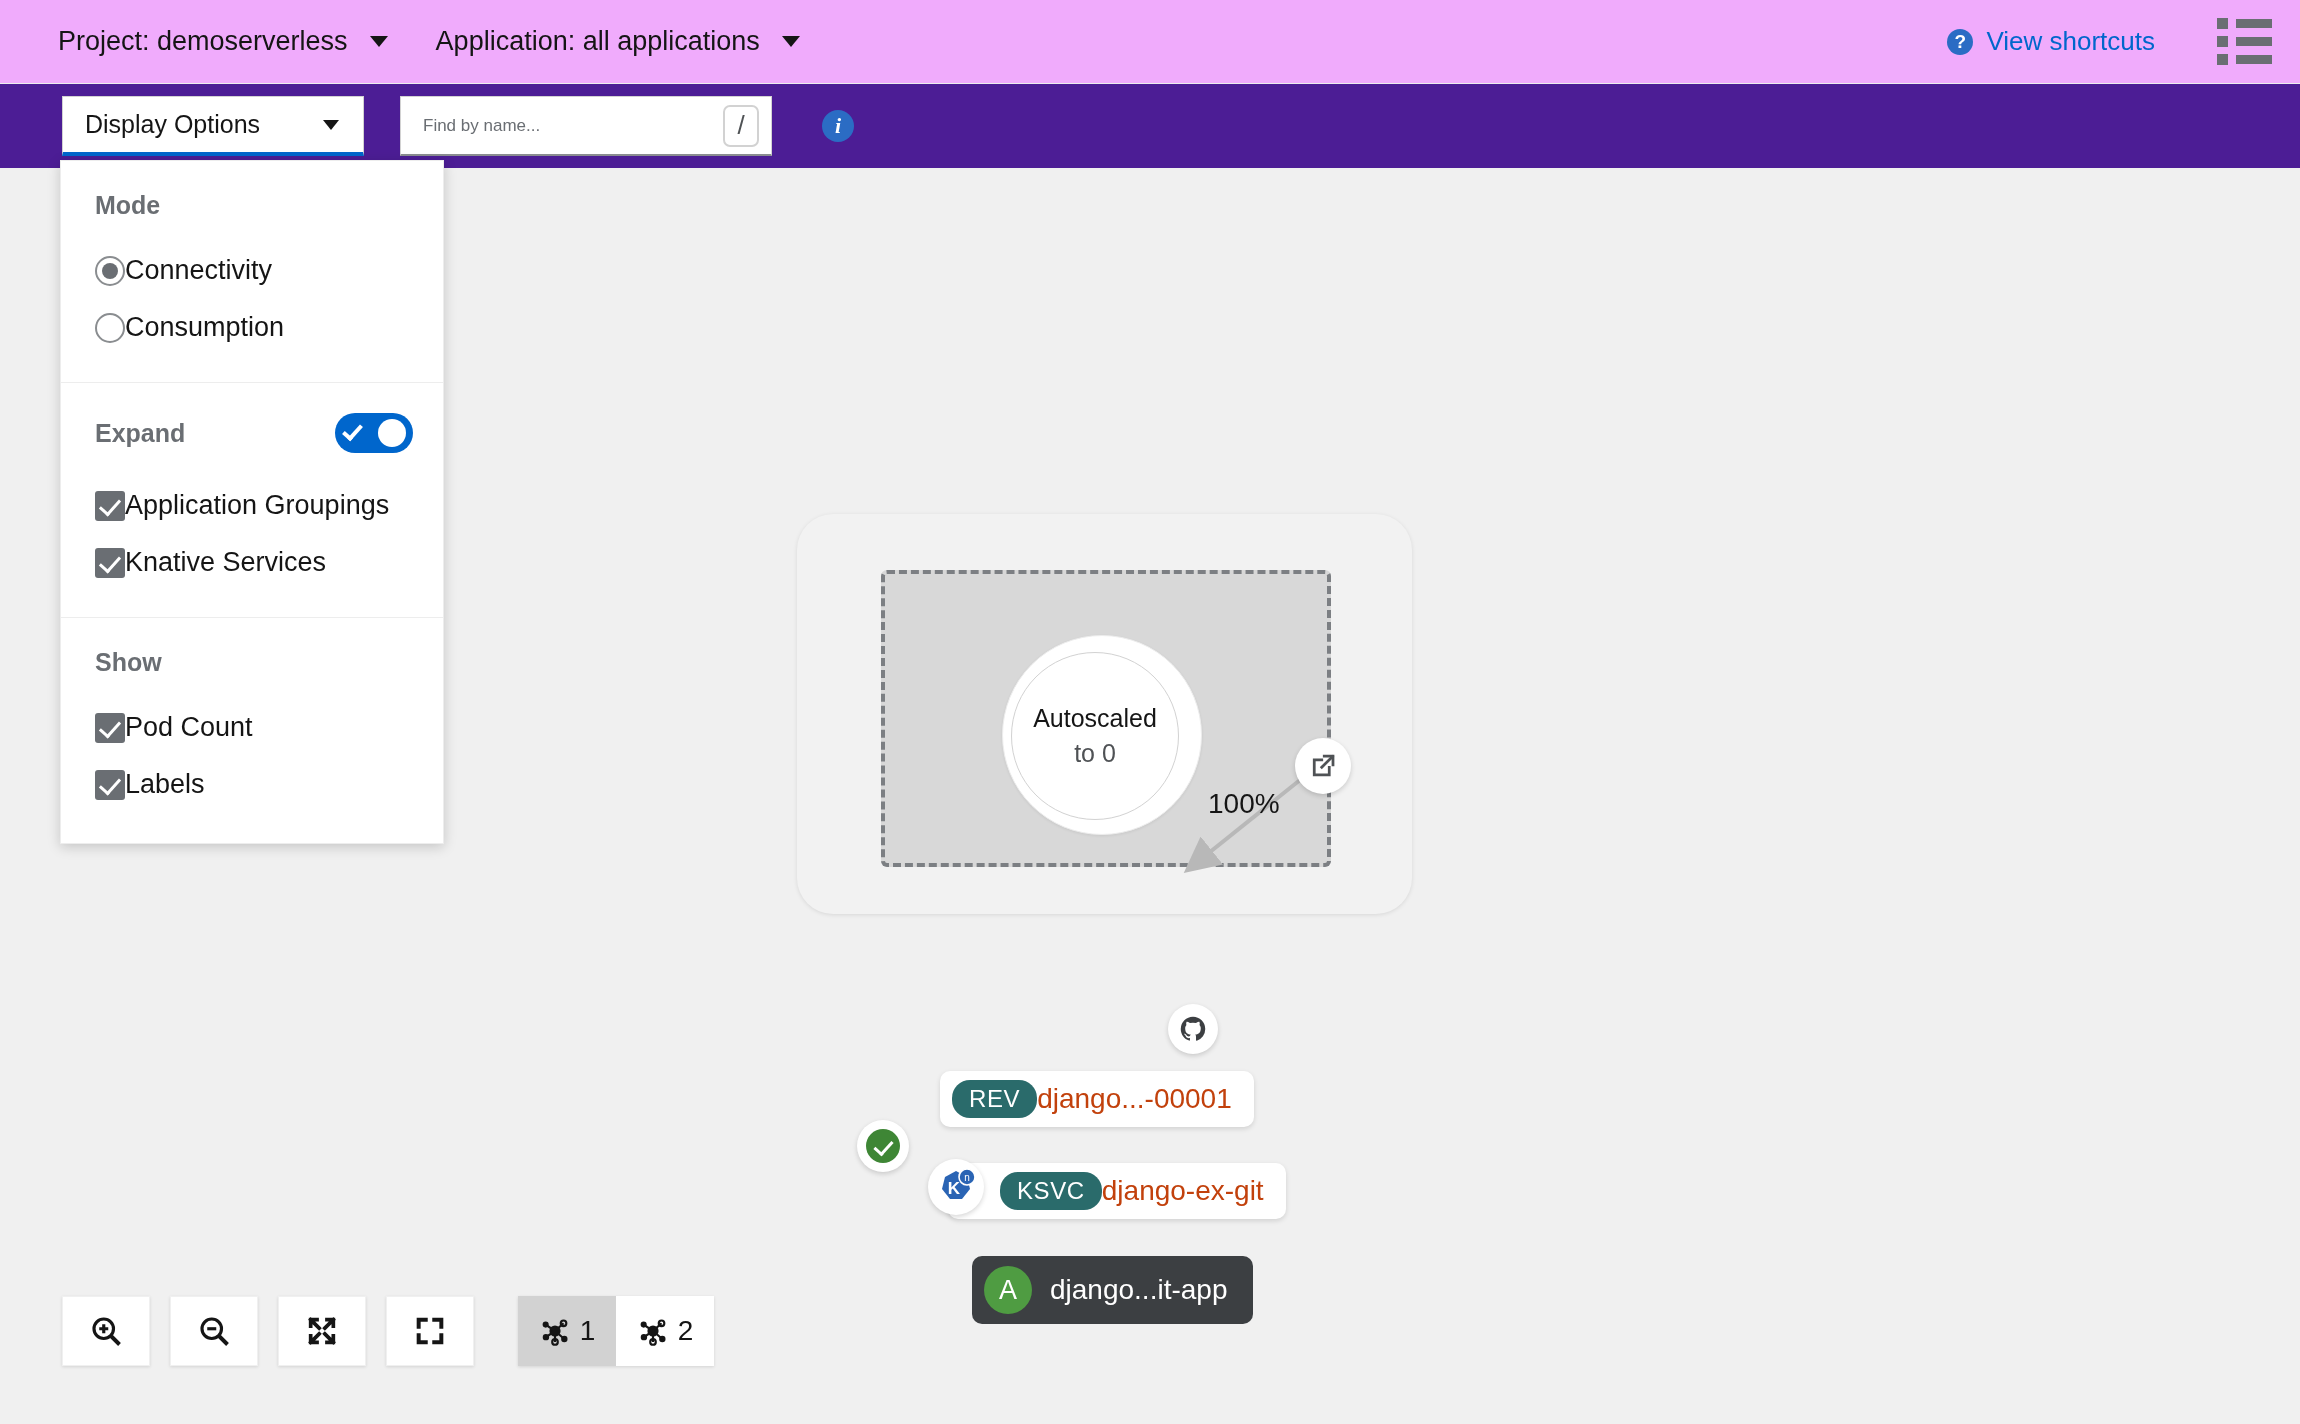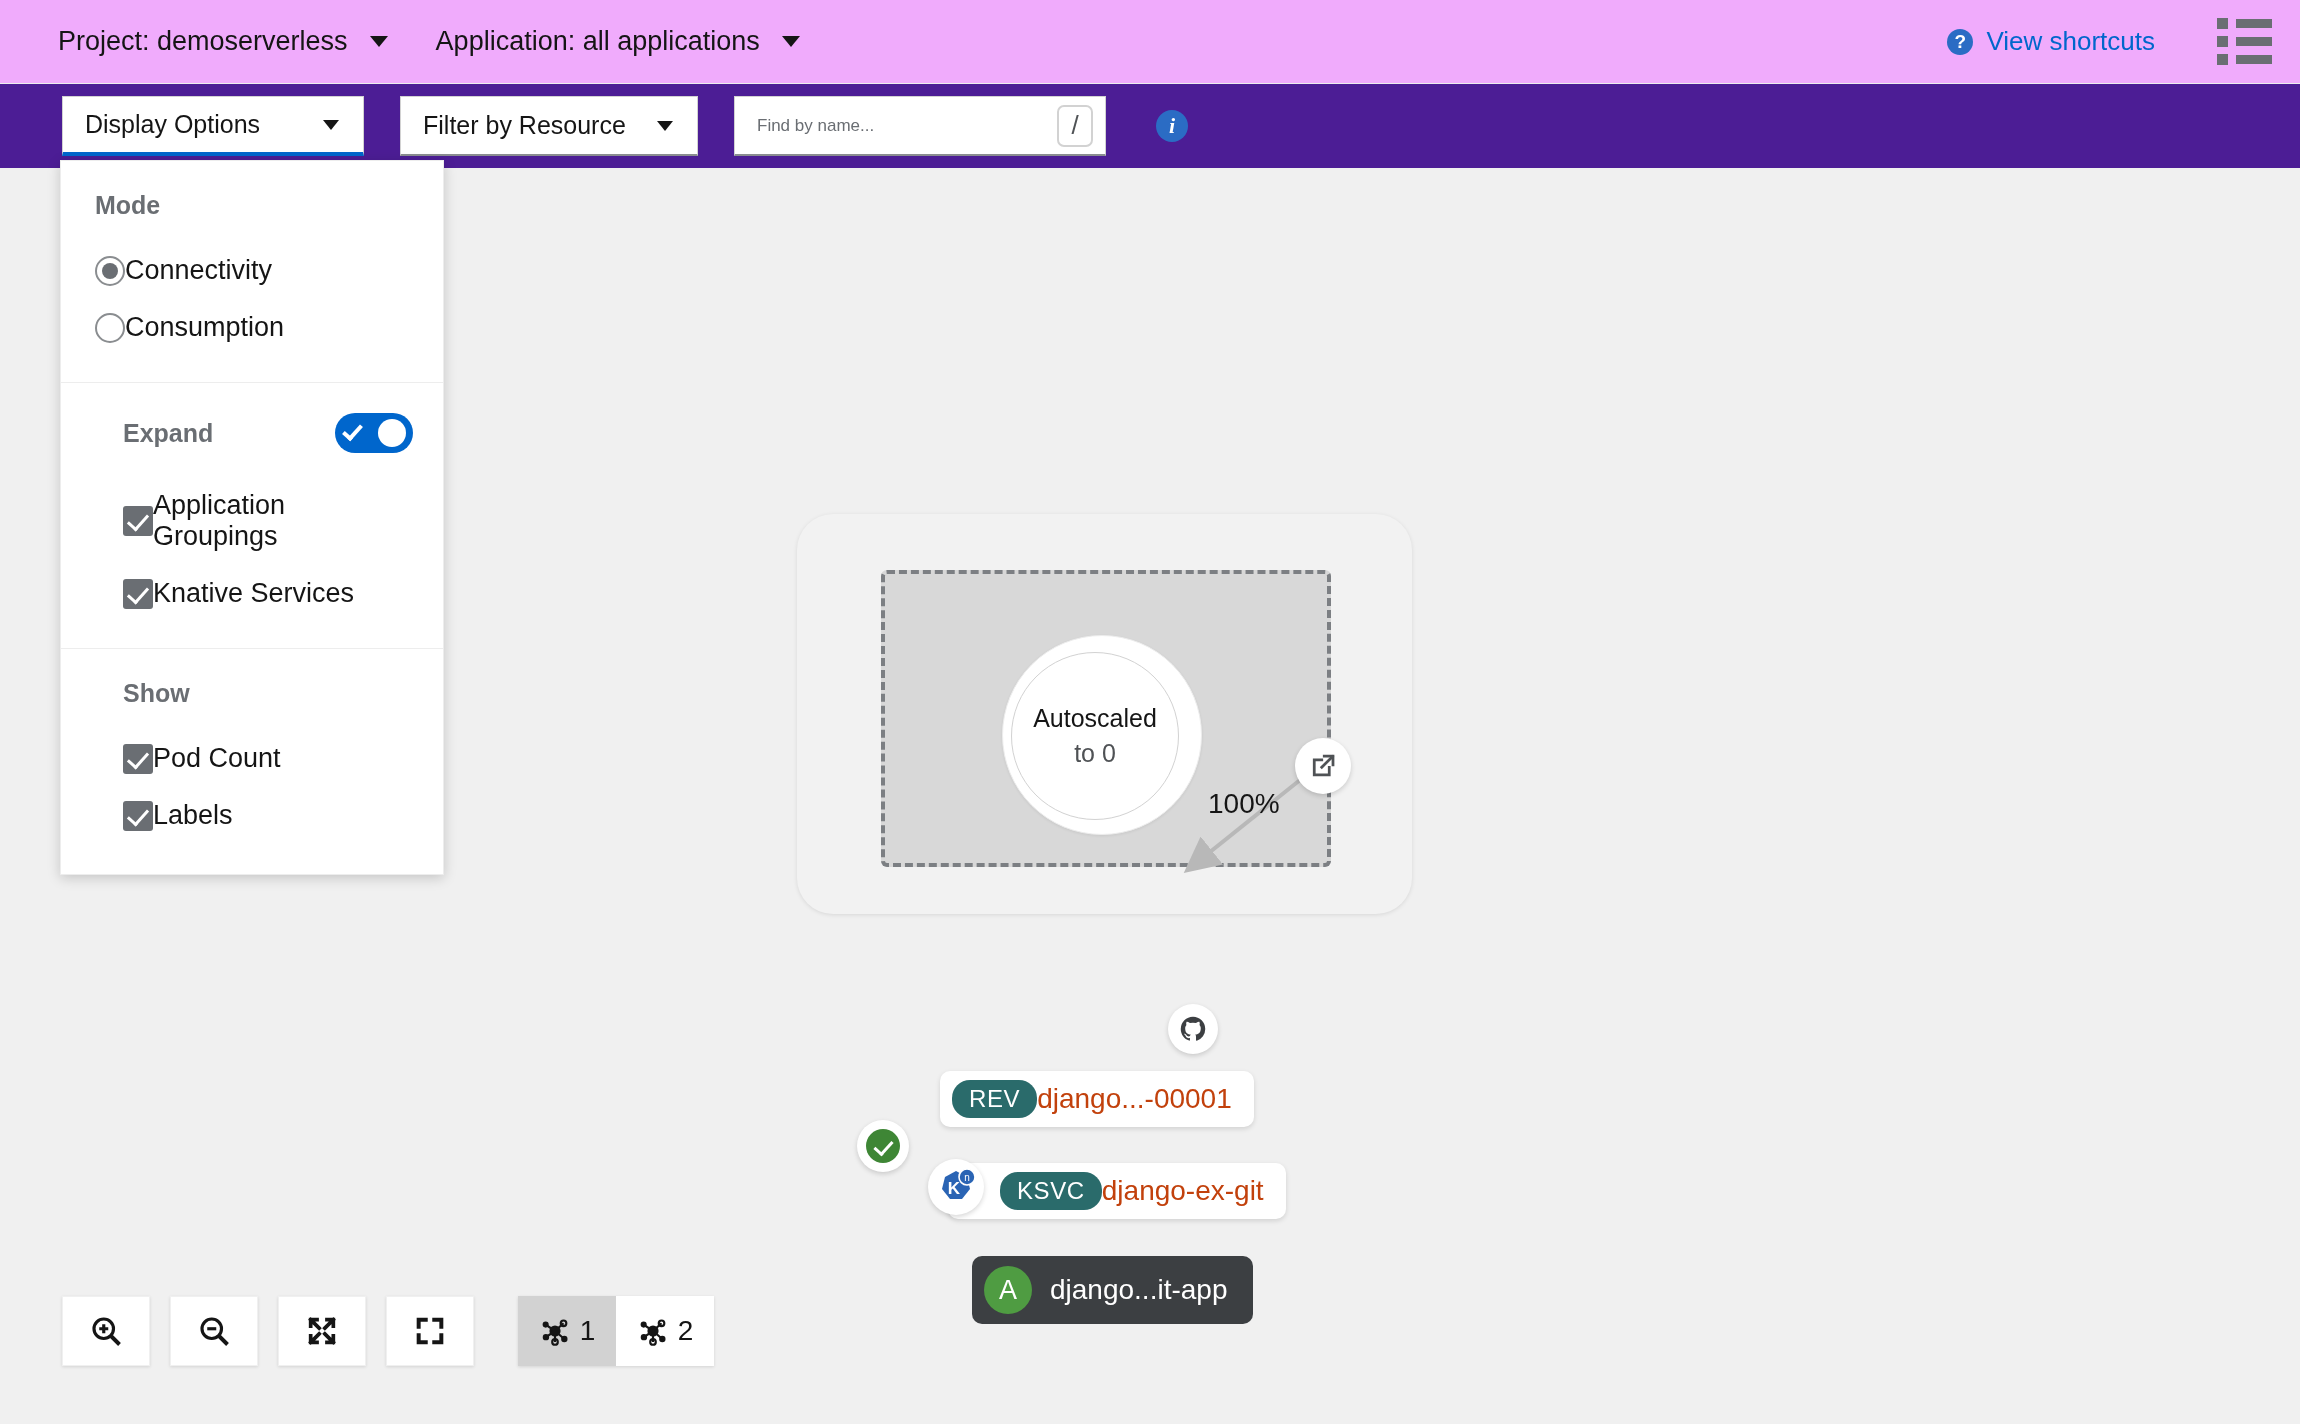--- a/index.html
+++ b/index.html
@@ -149,21 +149,21 @@
     left: 60px;
     top: 160px;
     width: 384px;
     background: #fff;
     border: 1px solid #ededed;
     box-shadow: 0 3px 12px rgba(3,3,3,0.18);
     z-index: 40;
     padding-bottom: 4px;
   }
   .dd-section { padding: 30px 0 26px 0; }
-  .dd-section + .dd-section { border-top: 1px solid #ededed; padding-left: 28px; }
+  .dd-section + .dd-section { border-top: 1px solid #ededed; }
   .dd-title {
     font-size: 25px;
     font-weight: bold;
     color: #6a6e73;
     padding: 0 34px;
     margin-bottom: 22px;
   }
   .dd-title-row {
     display: flex;
     align-items: center;
@@ -436,24 +436,20 @@
           <i class="sq"></i>
           <i class="bar"></i>
         </span>
     </div>
   </div>
 </div>
 
 <div class="toolbar">
   <div class="tb-select active">
     <span>Display Options</span>
-    <span class="caret"></span>
-  </div>
-  <div class="tb-select">
-    <span>Filter by Resource</span>
     <span class="caret"></span>
   </div>
   <div class="tb-search">
     <span class="ph">Find by name...</span>
     <span class="slash-key">/</span>
   </div>
   <div class="info-icon">i</div>
 </div>
 
 <div class="dropdown">

